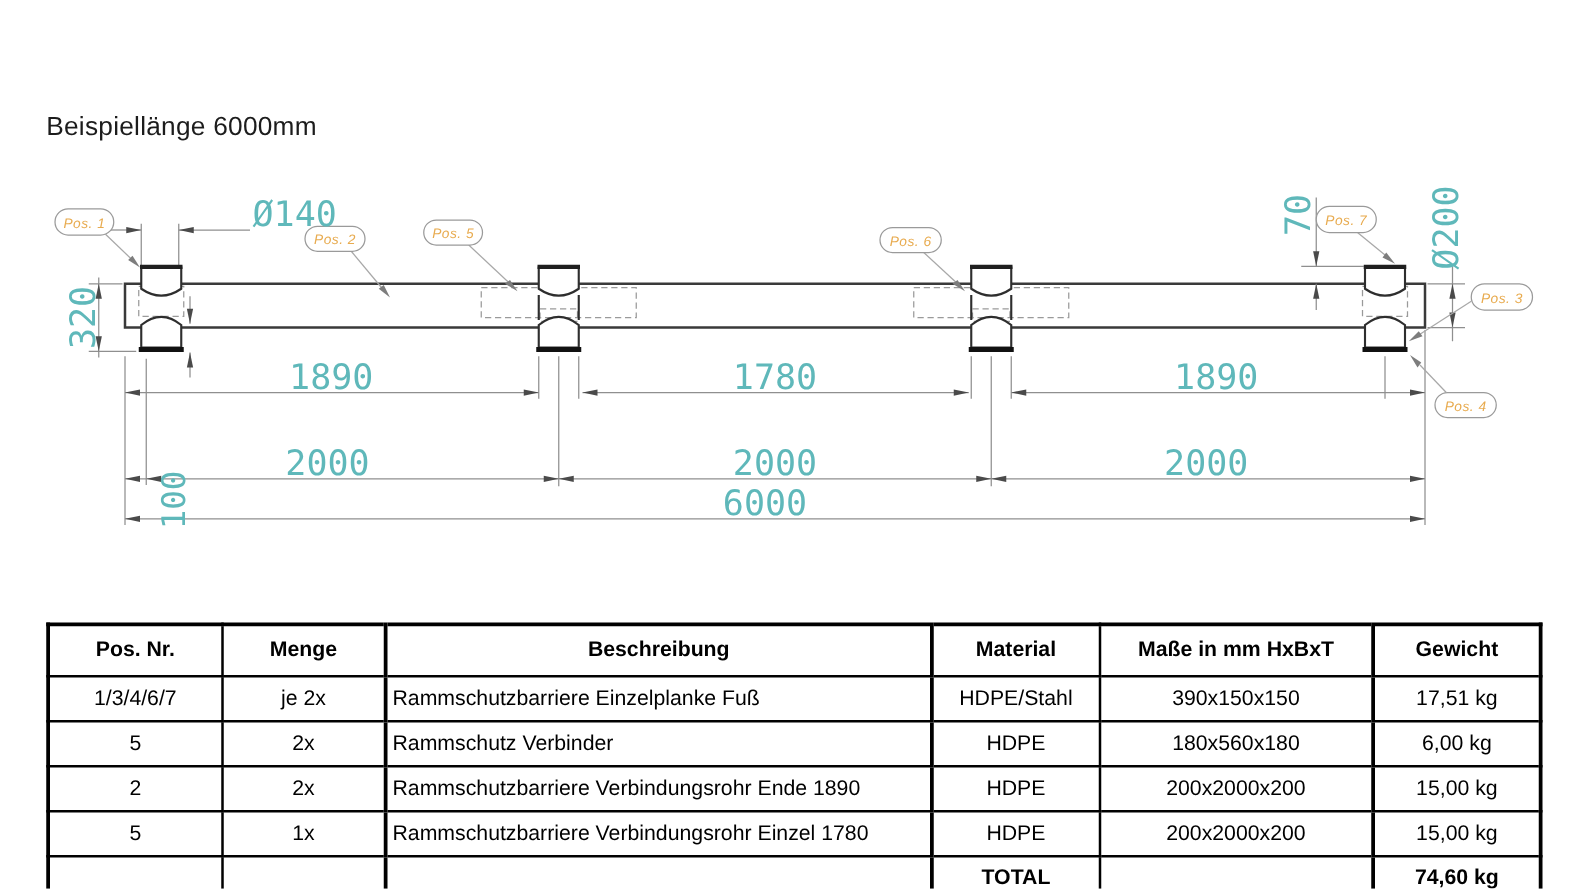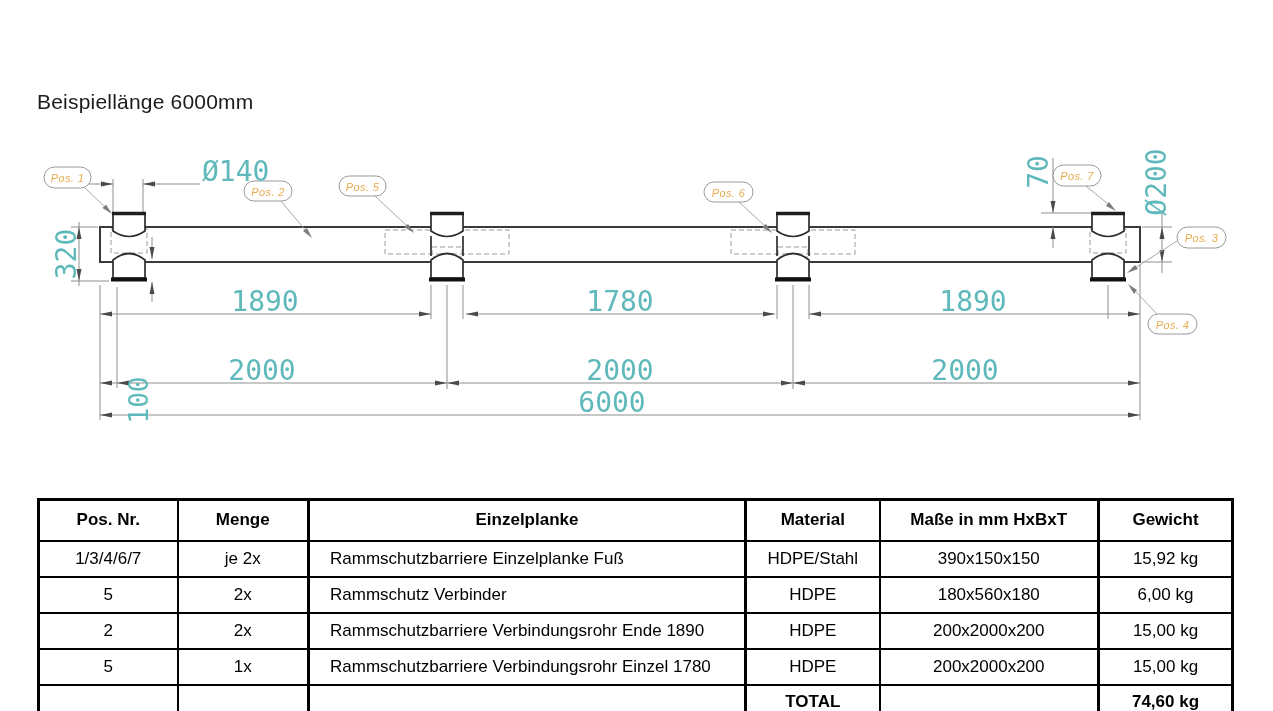--- a/index.html
+++ b/index.html
@@ -37,21 +37,21 @@
     border:3px solid #000;
     margin-top:32px;
   }
   #parts th, #parts td {
     border:2px solid #000; padding:0 2px; text-align:center;
     font-size:17px; color:#000; box-sizing:border-box;
     overflow:hidden; white-space:nowrap;
   }
   #parts th { height:41px; font-weight:700; }
   #parts td { height:36px; font-weight:400; }
-  #parts .desc { text-align:left; padding-left:20px; }
+  #parts .desc { text-align:left; padding-left:4px; }
   #parts .vthin  { border-left-width:1px; }
   #parts .vthick { border-left-width:3px; }
   #parts .bold { font-weight:700; }
 </style>
 </head>
 <body>
 
 <div id="stage">
 
   <div id="title">Beispiellänge 6000mm</div>
@@ -245,34 +245,34 @@
         <col style="width:131px">
         <col style="width:437px">
       <col style="width:134px">
         <col style="width:219px">
         <col style="width:134px">
     </colgroup>
     <thead>
       <tr>
         <th>Pos. Nr.</th>
         <th class="vthin">Menge</th>
-        <th class="vthick">Einzelplanke</th>
+        <th class="vthick">Beschreibung</th>
         <th class="vthick">Material</th>
         <th class="vthin">Maße in mm HxBxT</th>
         <th class="vthick">Gewicht</th>
       </tr>
     </thead>
     <tbody>
       <tr>
         <td>1/3/4/6/7</td>
         <td class="vthin">je 2x</td>
         <td class="vthick desc">Rammschutzbarriere Einzelplanke Fuß</td>
         <td class="vthick">HDPE/Stahl</td>
         <td class="vthin">390x150x150</td>
-        <td class="vthick">15,92 kg</td>
+        <td class="vthick">17,51 kg</td>
       </tr>
       <tr>
         <td>5</td>
         <td class="vthin">2x</td>
         <td class="vthick desc">Rammschutz Verbinder</td>
         <td class="vthick">HDPE</td>
         <td class="vthin">180x560x180</td>
         <td class="vthick">6,00 kg</td>
       </tr>
       <tr>

